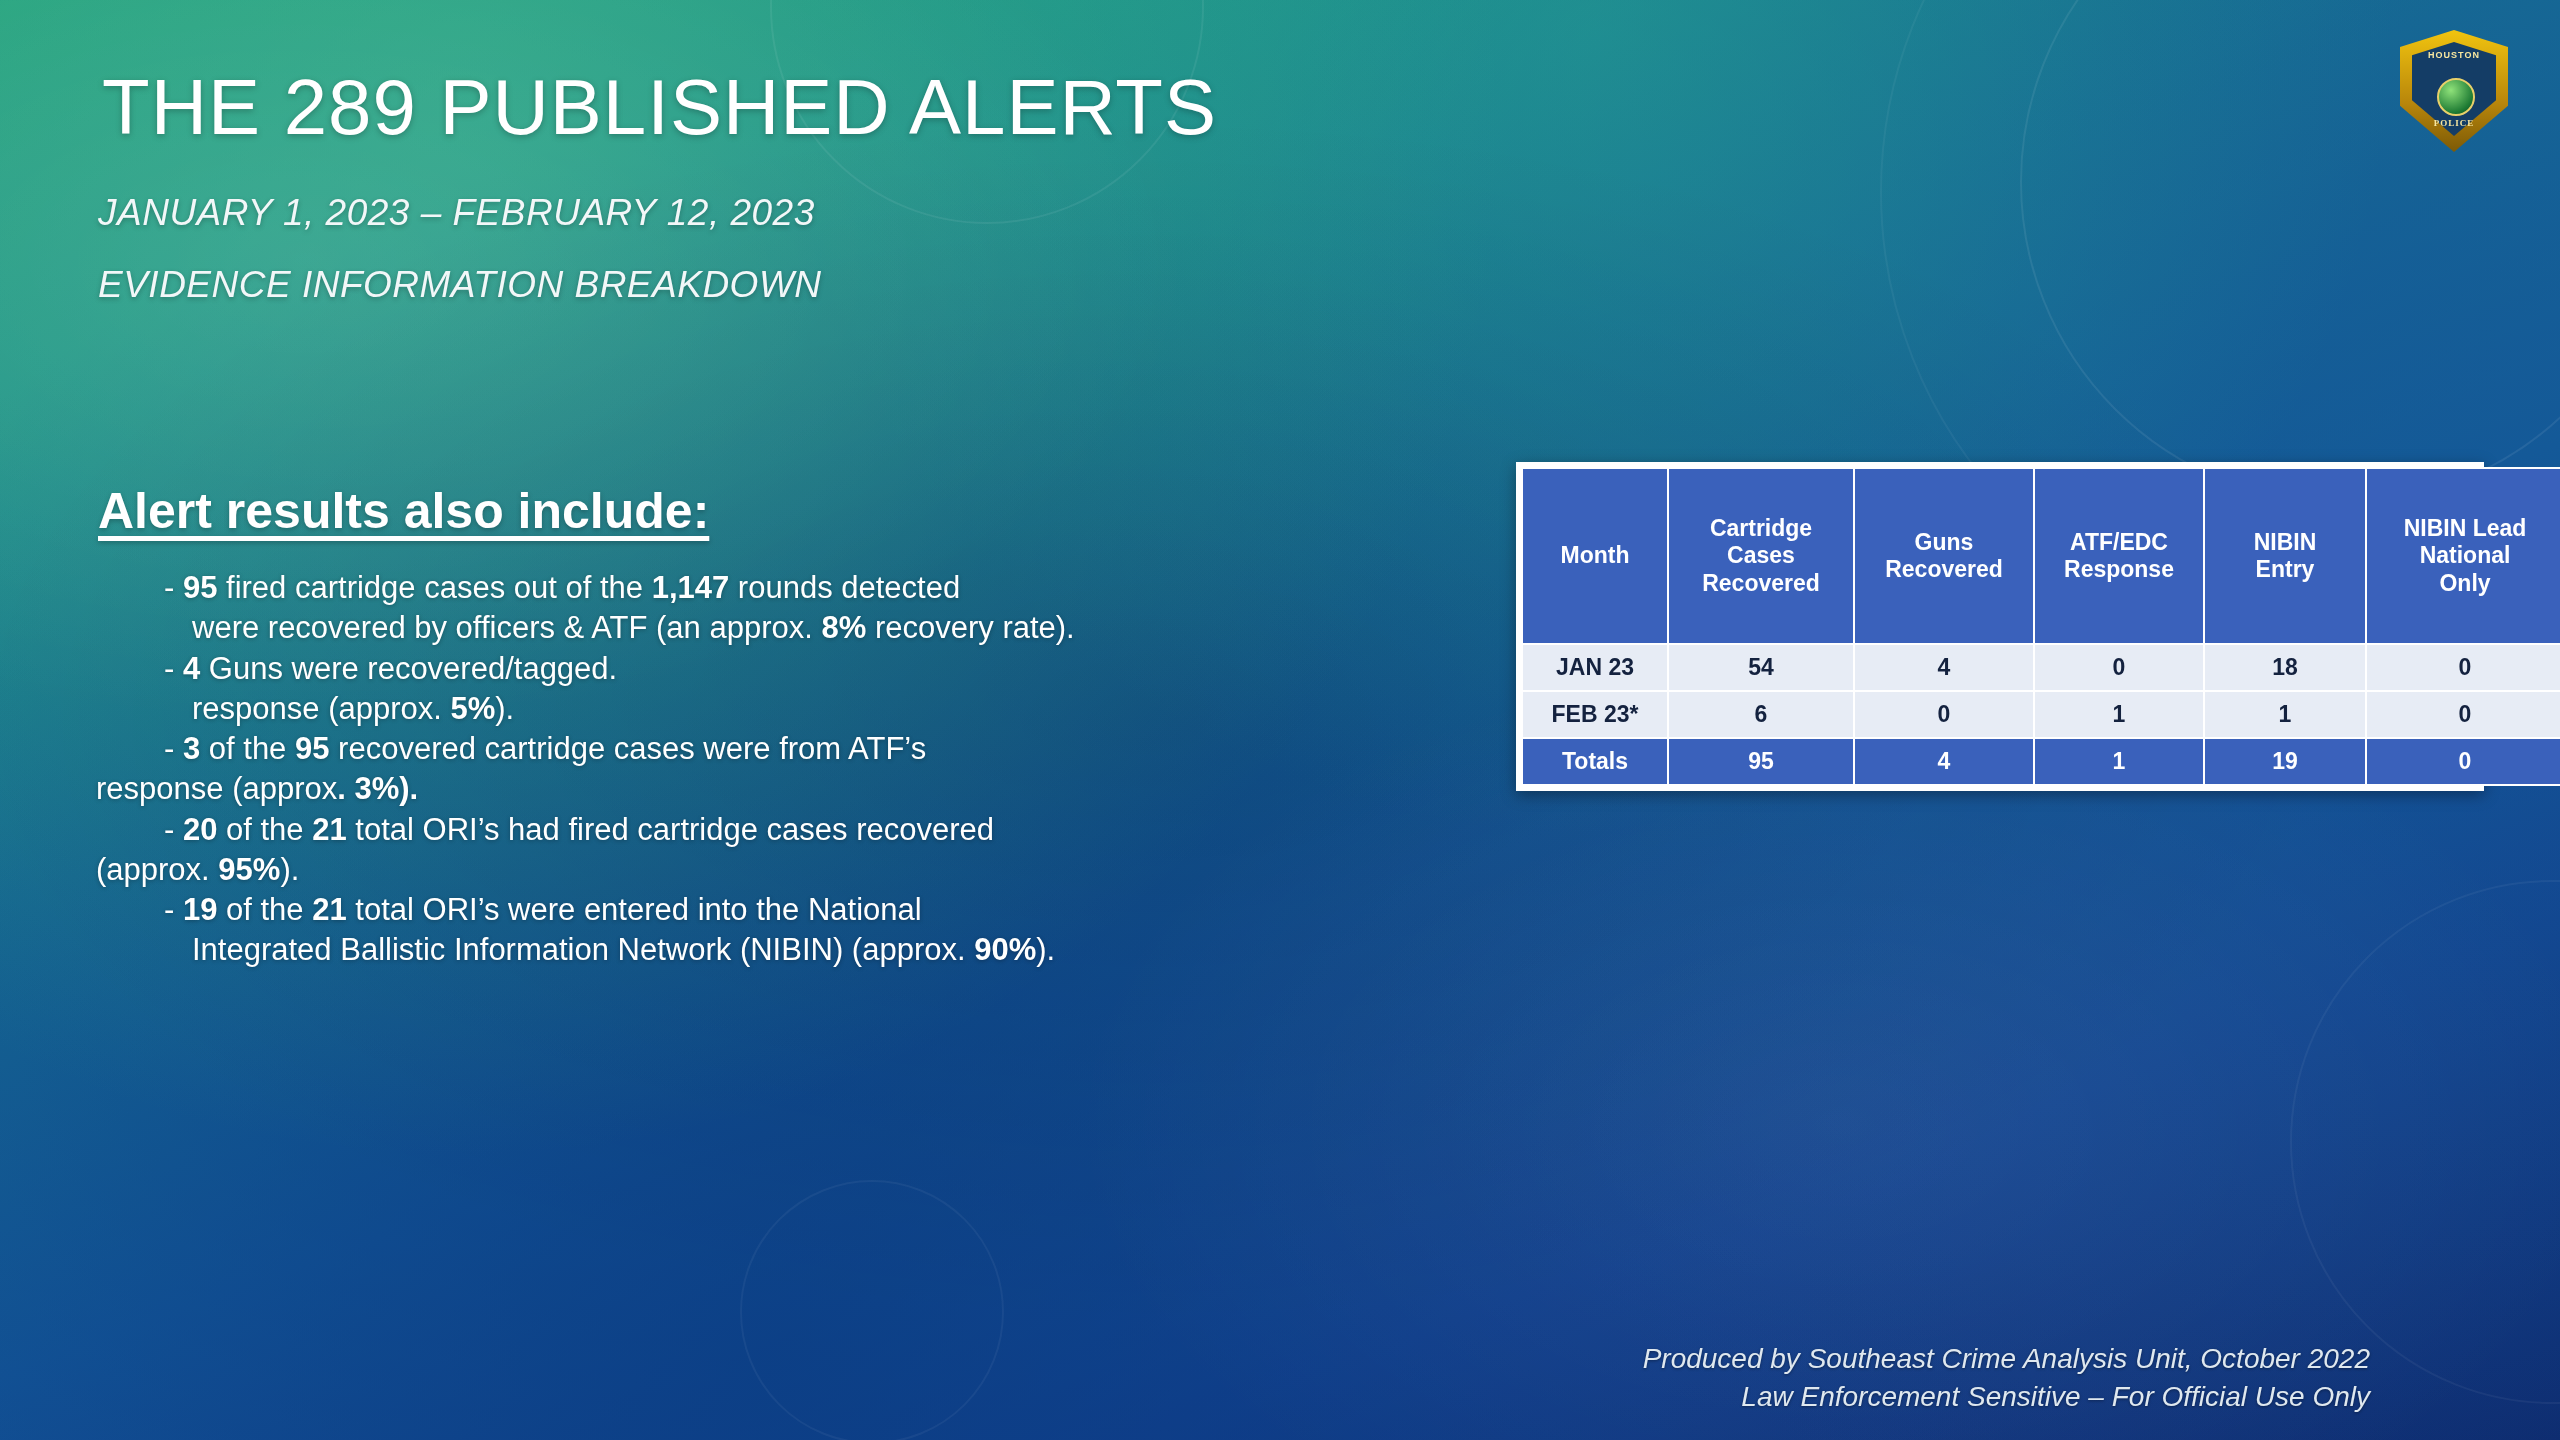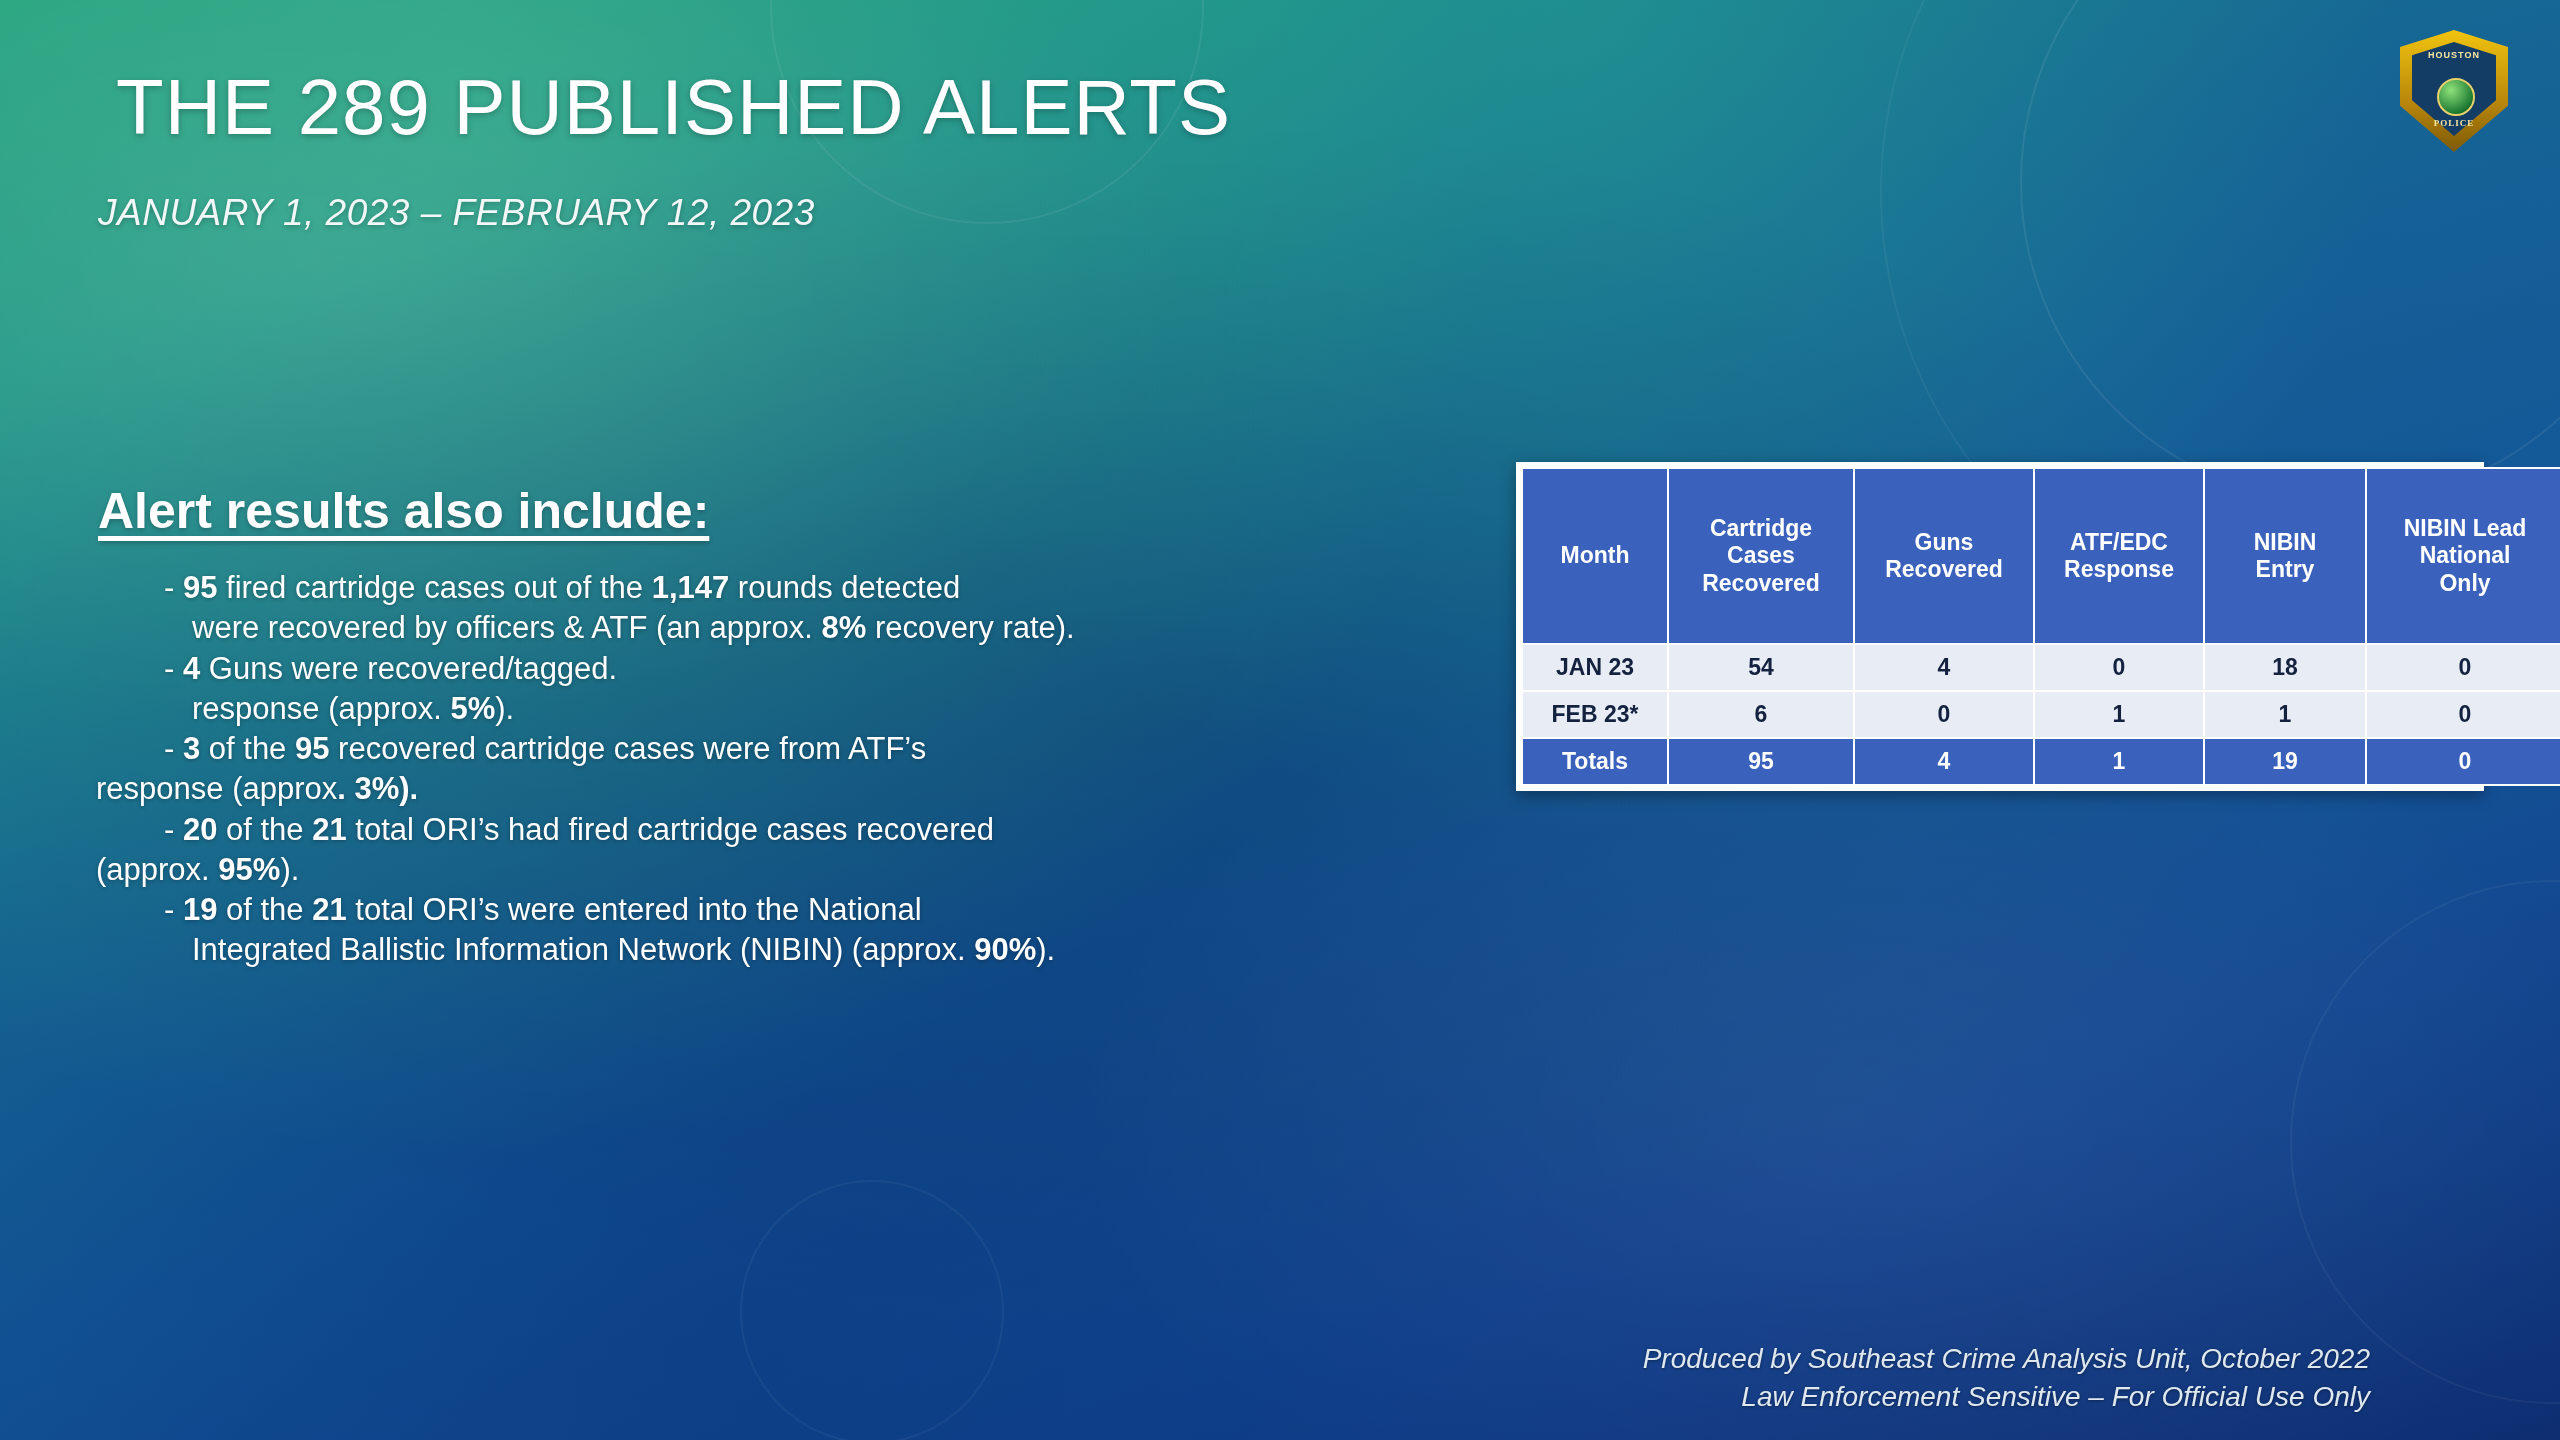--- a/index.html
+++ b/index.html
@@ -38,21 +38,21 @@
     pointer-events: none;
   }
   .deco.d1 { width: 430px; height: 430px; left: 770px; top: -210px; }
   .deco.d2 { width: 640px; height: 640px; left: 2020px; top: -140px; border-color: rgba(255,255,255,0.08); }
   .deco.d3 { width: 900px; height: 900px; left: 1880px; top: -260px; border-color: rgba(255,255,255,0.05); }
   .deco.d4 { width: 520px; height: 520px; left: 2290px; top: 880px; border-color: rgba(255,255,255,0.05); }
   .deco.d5 { width: 260px; height: 260px; left: 740px; top: 1180px; border-color: rgba(255,255,255,0.05); }
 
   .title {
     position: absolute;
-    left: 116px;
+    left: 102px;
     top: 62px;
     font-size: 78px;
     letter-spacing: 1px;
     font-weight: 400;
     color: #ffffff;
     text-shadow: 0 2px 6px rgba(0,0,0,0.25);
     white-space: nowrap;
     text-align: right;
   }
   .subtitle {
@@ -210,20 +210,21 @@
 <div class="slide">
 
   <div class="deco d1"></div>
   <div class="deco d2"></div>
   <div class="deco d3"></div>
   <div class="deco d4"></div>
   <div class="deco d5"></div>
 
   <div class="title">THE 289 PUBLISHED ALERTS</div>
   <div class="subtitle s1">JANUARY 1, 2023 – FEBRUARY 12, 2023</div>
+  <div class="subtitle s2">EVIDENCE INFORMATION BREAKDOWN</div>
 
   <div class="body-heading">Alert results also include:</div>
 
   <div class="bullets">
     <p class="ind">
       <span>- <b>95</b> fired cartridge cases out of the <b>1,147</b> rounds detected</span>
     </p>
     <p class="ind2">
       <span>were recovered by officers &amp; ATF (an approx. <b>8%</b> recovery rate).</span>
     </p>

